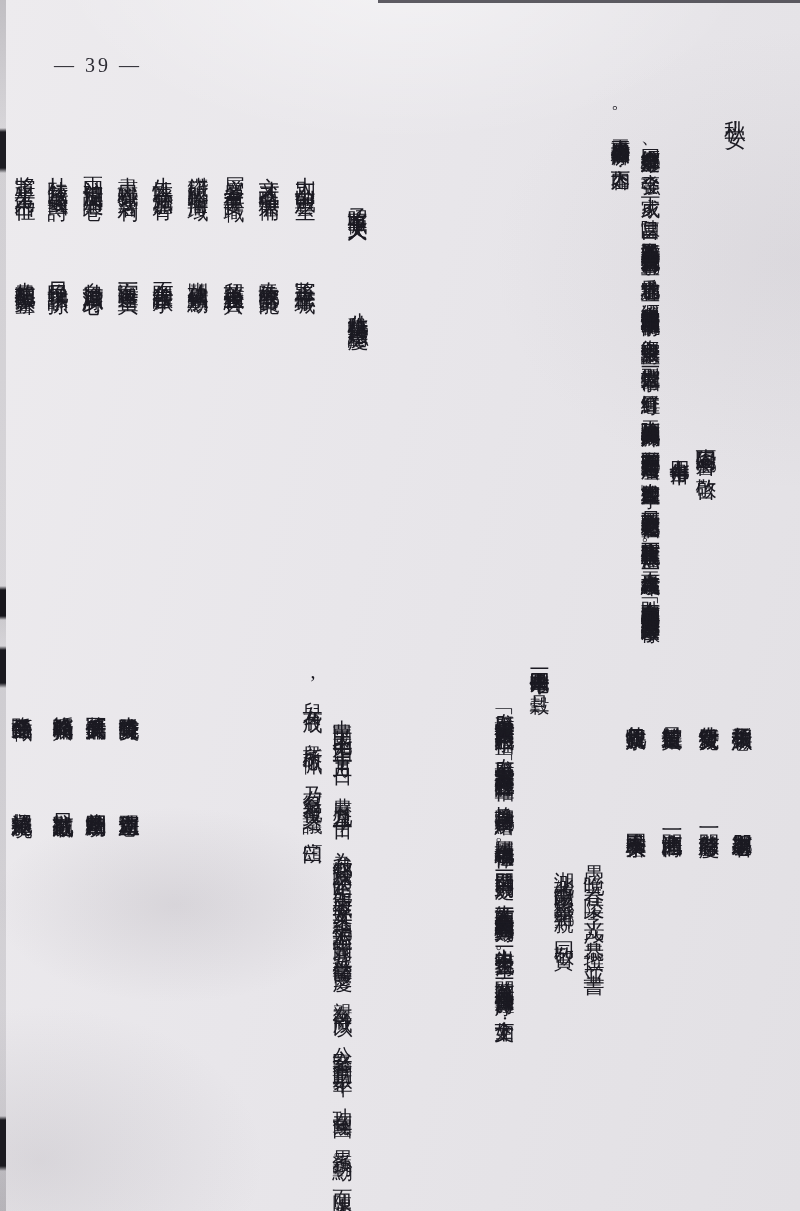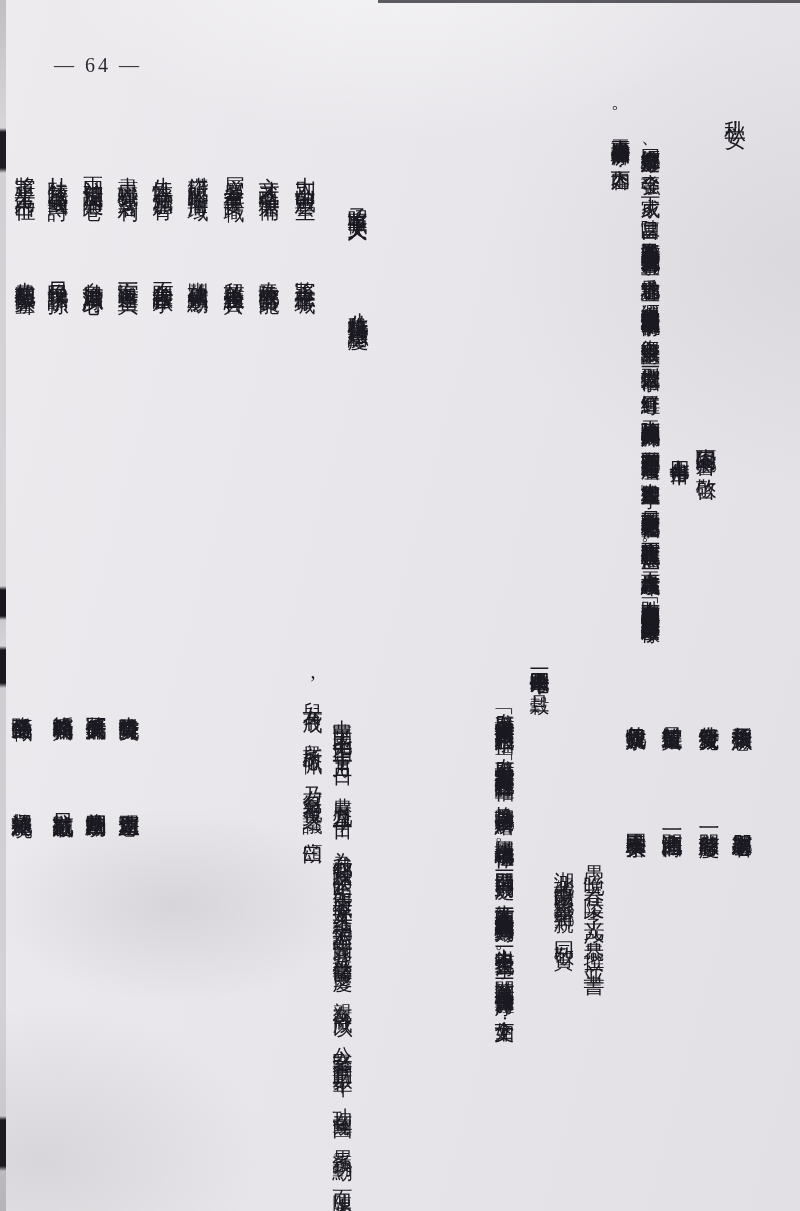--- a/index.html
+++ b/index.html
@@ -47,21 +47,21 @@
     height:96px;font-size:20px;line-height:23px;letter-spacing:2px;white-space:normal;
     line-break:anywhere;word-break:break-all;}
   .title-rest{display:inline-block;margin-top:8px;}
 </style>
 </head>
 <body>
 
 <div class="page">
   <div class="edge-left"></div>
   <div class="edge-top"></div>
-  <div class="pageno">— 64 —</div>
+  <div class="pageno">— 39 —</div>
 
   <div>
     <div class="vcol closing" style="right:50px;top:103px">秋安!</div>
     <div class="vcol sig" style="right:80px;top:432px">棗陽同鄉會　敬啓</div>
     <div class="vcol dateline" style="right:106px;top:444px">七十四年十月十日</div>
 
     <div class="vpara p-upper" style="right:135px;top:103px">同鄉會經推定彭登墀、李發強、丁家成、陳富昌、龔海民等鄉長及作者共六人負責祝壽會籌劃事宜,爲求地點適宜,經選定中山堂復興室爲會場積極展開祝壽事項;復興室中央設壽堂,大型霓虹燈壽字一個,鮮紅奪目,貢桌上除陳列壽桃壽麵及臘燭外,並有同鄉會致贈之百壽金盾一座,上書「雙星並耀」四字,另李敬老致贈之彩色瓷盤一個,上鉗有陳將軍伉儷玉照一幅。貢桌上方爲一橫式紅綾布,上貼大金字自右至左爲「恭賀陳將軍子昭暨夫人八秩雙壽華誕榮慶」等字樣。貢桌兩邊懸掛作者拙作四條屛,內容如下:</div>
 
     <div class="vcol title-col" style="right:428px;top:192px;height:430px">
       <span class="pair">子昭將軍佩文夫人</span><span class="title-rest">八秩雙壽暨鑽婚誌慶</span>

